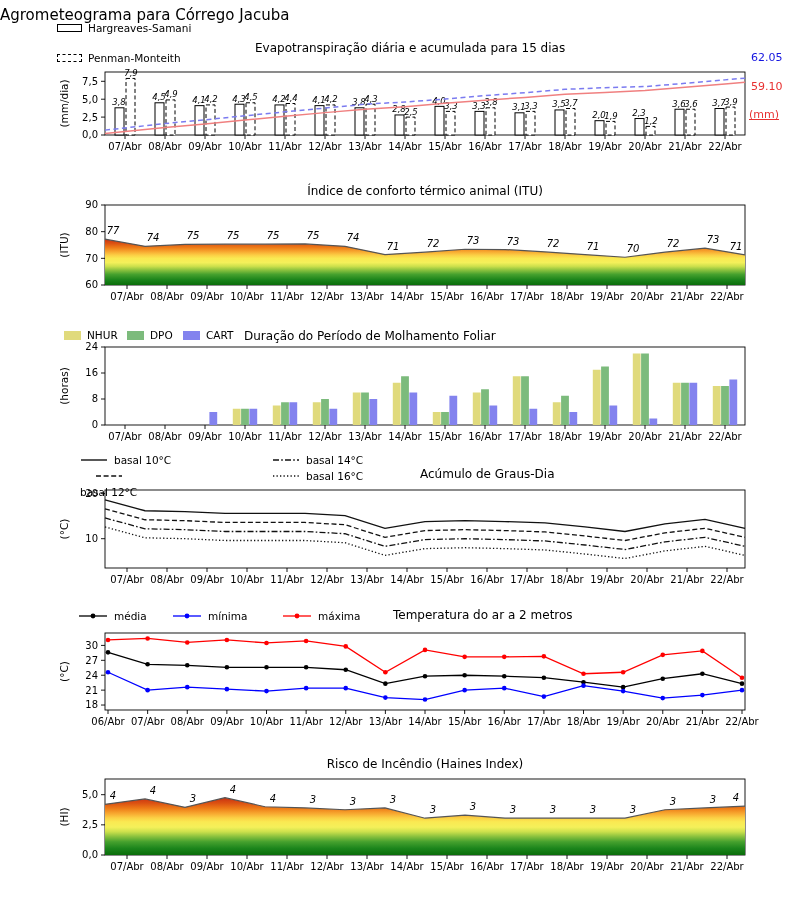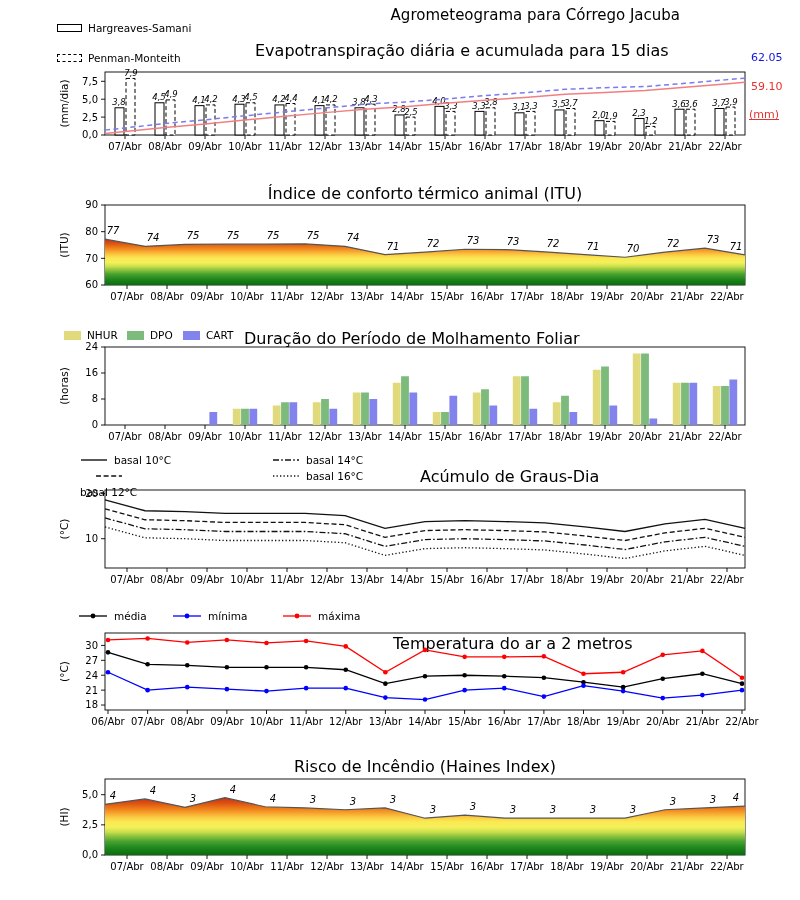--- a/index.html
+++ b/index.html
@@ -1,19 +1,19 @@
 <!DOCTYPE html>
 <html><head>
 <meta charset="utf-8">
 <style>
   html,body{margin:0;padding:0;width:800px;height:900px;background:#fff;overflow:hidden;
     font-family:"DejaVu Sans", sans-serif; color:#000;}
   .abs{position:absolute;}
-  .page-title{left:0;top:6px;width:680px;text-align:right;font-size:15px;}
-  .chart-title{font-size:16px;white-space:nowrap;}
+  .page-title{left:0;top:6px;width:680px;text-align:left;font-size:15px;}
+  .chart-title{font-size:12px;white-space:nowrap;}
   .centered{left:105px;width:640px;text-align:center;}
   .legend-item{display:flex;align-items:center;gap:6px;white-space:nowrap;}
   .legend-label{font-size:10.5px;line-height:1;}
   .swatch-box{width:25px;height:8px;box-sizing:border-box;}
   .swatch-solid{border:1.2px solid #000;background:#fff;}
   .swatch-dashed{border:1.2px dashed #000;background:#fff;}
   .swatch-fill{width:17px;height:9px;}
   .total-label{font-size:11px;white-space:nowrap;}
   svg{position:absolute;left:0;}
   text{font-family:"DejaVu Sans", sans-serif;}
@@ -92,21 +92,21 @@
     </svg>
   <span class="legend-label">mínima</span>
 </div>
 <div class="abs legend-item" style="left:282px;top:611px;text-align:center;">
   <svg width="30" height="10" style="position:static">
       <line x1="1" y1="5" x2="29" y2="5" stroke-width="1.3" stroke="#ff0000"></line>
       <circle cx="15" cy="5" r="2.4" fill="#ff0000"></circle>
     </svg>
   <span class="legend-label">máxima</span>
 </div>
-<div class="abs chart-title" style="left:393px;top:634px;">Temperatura do ar a 2 metros</div>
+<div class="abs chart-title" style="left:393px;top:608px;">Temperatura do ar a 2 metros</div>
 
 <div class="abs chart-title centered" style="top:757px;">Risco de Incêndio (Haines Index)</div>
 
 <svg width="800" height="100" style="top: 64px;">
     <g>
       <rect x="105" y="8" width="640" height="63" fill="none" stroke="#000" stroke-width="0.9"></rect>
       <line x1="101" y1="71" x2="105" y2="71" stroke="#000" stroke-width="0.9"></line>
       <text x="98" y="74.4" text-anchor="end" font-size="10">0,0</text>
       <line x1="101" y1="53.102272727272734" x2="105" y2="53.102272727272734" stroke="#000" stroke-width="0.9"></line>
       <text x="98" y="56.50227272727273" text-anchor="end" font-size="10">2,5</text>

